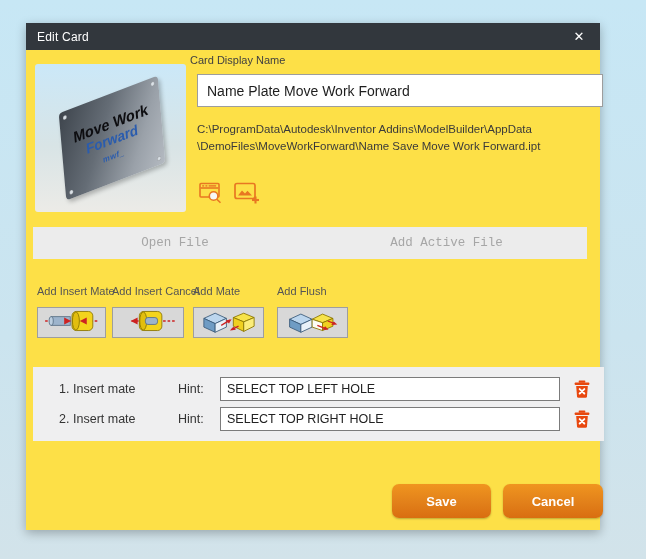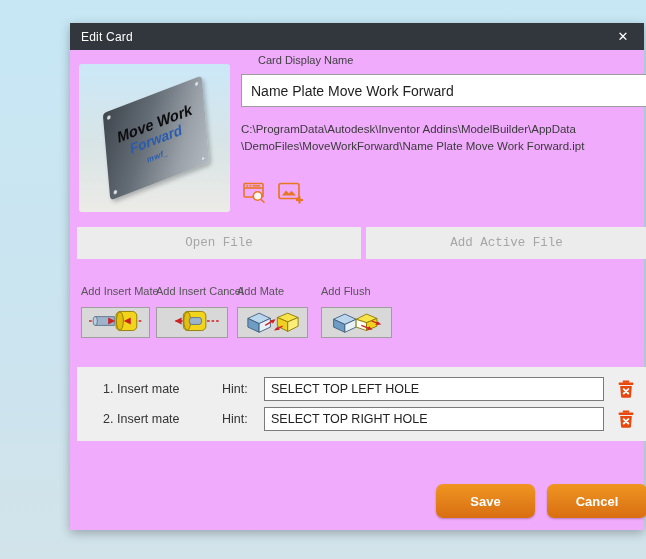--- a/index.html
+++ b/index.html
@@ -4,21 +4,21 @@
 <style>
   * { margin:0; padding:0; box-sizing:border-box; }
   html,body { width:646px; height:559px; }
   body {
     font-family:"Liberation Sans", sans-serif;
     background:linear-gradient(180deg,#c7e7f5 0%,#cbe4ef 60%,#d2e3ea 100%);
     position:relative; overflow:hidden;
   }
   .dialog {
     position:absolute; left:26px; top:23px; width:574px; height:507px;
-    background:#f0abfc; box-shadow:0 3px 10px rgba(0,0,0,.28);margin-left:44px;
+    background:#fde047; box-shadow:0 3px 10px rgba(0,0,0,.28);
   }
   .titlebar {
     position:absolute; left:0; top:0; width:100%; height:27px;
     background:#32373d; color:#fff; display:flex; align-items:center;
   }
   .titlebar .title { font-size:12px; padding-left:11px; letter-spacing:.2px; }
   .titlebar .close {
     position:absolute; right:6px; top:0; width:30px; height:27px;
     display:flex; align-items:center; justify-content:center;
     color:#fff; font-size:13px; cursor:pointer;
@@ -36,36 +36,36 @@
     display:flex; flex-direction:column; align-items:center; justify-content:center;
     box-shadow:2px 3px 4px rgba(0,0,0,.25);
   }
   .plate .screw { position:absolute; width:4px; height:4px; border-radius:50%;
     background:#dde4ea; box-shadow:inset 0 0 1px #555; }
   .screw.tl{left:4px;top:4px;} .screw.tr{right:4px;top:4px;}
   .screw.bl{left:4px;bottom:4px;} .screw.br{right:4px;bottom:4px;}
   .plate .l1 { color:#0d0d10; font-size:15px; font-weight:bold; line-height:16px; }
   .plate .l2 { color:#2a5cae; font-size:14px; font-weight:bold; line-height:15px; }
   .plate .logo { color:#2a5cae; font-size:8px; font-weight:bold; margin-top:4px; letter-spacing:.5px; }
-  .field-label { position:absolute; left:188px; top:31px; font-size:11px; color:#404040; }
+  .field-label { position:absolute; left:164px; top:31px; font-size:11px; color:#404040; }
   .name-input {
     position:absolute; left:171px; top:51px; width:406px; height:33px;
     border:1px solid #9d9d9d; background:#fff; font-family:inherit;
     font-size:14px; color:#1e1e1e; padding:8px 9px; outline:none;
   }
   .path { position:absolute; left:171px; top:98px; width:410px;
     font-size:11.5px; color:#3a3a3a; line-height:17px; }
   .icon-row { position:absolute; left:172px; top:158px; display:flex; gap:10px; align-items:flex-end; }
   .icon-btn { width:26px; height:24px; display:flex; align-items:center; justify-content:center; cursor:pointer; }
   .gray-btn {
     position:absolute; top:204px; height:32px; background:#ececec; border:none;
     color:#a6a6a6; font-family:Liberation Mono, monospace; font-size:12.5px; cursor:pointer;
   }
   .gray-btn.open { left:7px; width:284px; }
-  .gray-btn.active { left:296px; width:281px; }
+  .gray-btn.active { left:280px; width:281px; }
   .tool-label { position:absolute; top:262px; font-size:11px; color:#555; white-space:nowrap; }
   .tool-btn {
     position:absolute; top:284px; height:31px; background:#d8d8d8;
     border:1px solid #9e9e9e; display:flex; align-items:center; justify-content:center;
     cursor:pointer; padding:0;
   }
   .panel {
     position:absolute; left:7px; top:344px; width:571px; height:74px;
     background:#efeff0;
   }
@@ -110,21 +110,21 @@
       <span class="l2">Forward</span>
       <span class="logo">mwf_</span>
     </div>
   </div>
 
   <div class="field-label">Card Display Name</div>
   <input class="name-input" type="text" value="Name Plate Move Work Forward" style="">
 
   <div class="path">
     <div>C:\ProgramData\Autodesk\Inventor Addins\ModelBuilder\AppData</div>
-    <div>\DemoFiles\MoveWorkForward\Name Plate Move Work Forward.ipt</div>
+    <div>\DemoFiles\MoveWorkForward\Name Save Move Work Forward.ipt</div>
   </div>
 
   <div class="icon-row">
     <span class="icon-btn">
       <svg width="24" height="22" viewBox="0 0 24 22" fill="none" stroke="#e87722" stroke-width="1.6">
         <rect x="1" y="1.5" width="19" height="13.5" rx="1"></rect>
         <line x1="1.6" y1="6" x2="19.4" y2="6"></line>
         <rect x="3.2" y="3.2" width="2" height="1.4" fill="#e87722" stroke="none"></rect>
         <rect x="6.4" y="3.2" width="2" height="1.4" fill="#e87722" stroke="none"></rect>
         <rect x="9.6" y="3.2" width="7.6" height="1.4" fill="#e87722" stroke="none"></rect>

